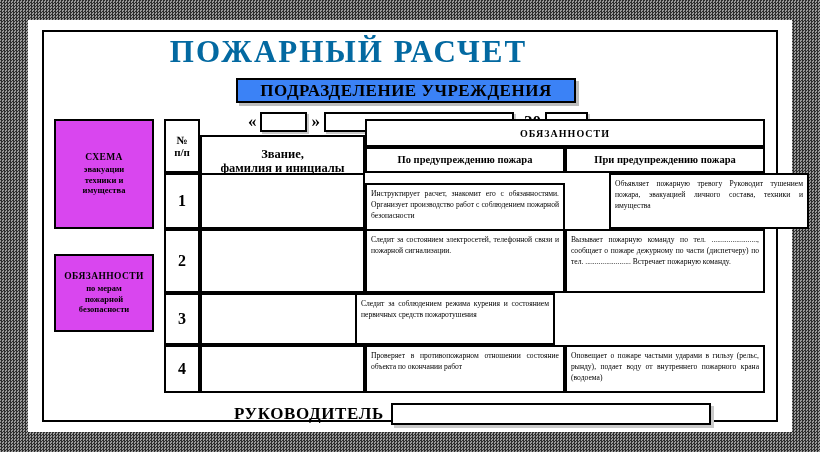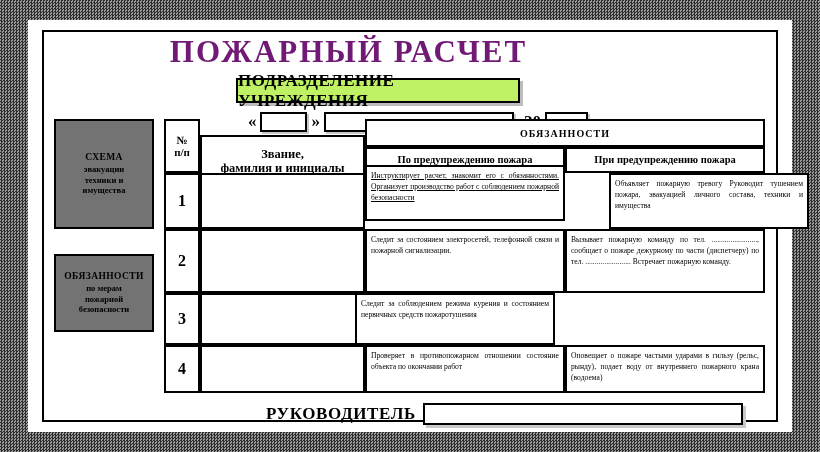--- a/index.html
+++ b/index.html
@@ -24,26 +24,26 @@
     box-sizing:border-box;
   }
   .inner-rule{
     position:absolute;left:14px;top:10px;width:736px;height:392px;
     border:2px solid #000;box-sizing:border-box;
   }
 
   
   .title{
     position:absolute;left:0;top:14px;width:641px;text-align:center;
-    font-size:31px;font-weight:bold;letter-spacing:2px;color:#701a75;
+    font-size:31px;font-weight:bold;letter-spacing:2px;color:#0369a1;
     font-family:"Liberation Serif", serif;
   }
   .subtitle-box{
-    position:absolute;left:208px;top:58px;width:284px;height:25px;
-    border:2px solid #000;background:#bef264;
+    position:absolute;left:208px;top:58px;width:340px;height:25px;
+    border:2px solid #000;background:#3b82f6;
     display:flex;align-items:center;justify-content:center;
     font-size:17px;font-weight:bold;letter-spacing:.5px;
     box-shadow:3px 3px 0 #bdbdbd;
     box-sizing:border-box;
   }
 
   
   .dateline{
     position:absolute;left:200px;top:90px;width:400px;height:24px;
     display:flex;align-items:center;justify-content:center;gap:4px;
@@ -54,21 +54,21 @@
     border:2px solid #000;background:#fff;height:20px;box-sizing:border-box;
     box-shadow:2px 2px 0 #c9c9c9;
   }
   .blank.day{width:47px;}
   .blank.month{width:190px;}
   .blank.year{width:43px;}
   .yr{font-size:17px;font-weight:bold;margin-left:6px;}
 
   
   .side-box{
-    position:absolute;border:2px solid #000;background:#737373;
+    position:absolute;border:2px solid #000;background:#d946ef;
     box-sizing:border-box;text-align:center;
     display:flex;flex-direction:column;align-items:center;justify-content:center;
     line-height:1.25;
   }
   .side-box .hd{font-size:9.5px;font-weight:bold;letter-spacing:.4px;}
   .side-box .ln{font-size:8.5px;font-weight:bold;}
   #side-scheme{left:26px;top:99px;width:100px;height:110px;}
   #side-instr{left:26px;top:234px;width:100px;height:78px;}
 
   
@@ -97,21 +97,21 @@
     overflow:hidden;
   }
   .fillfield{background:#fff;}
 
   
   .foot{
     position:absolute;left:136px;top:381px;width:601px;height:26px;
     display:flex;align-items:center;
   }
   .foot-label{
-    font-size:17px;font-weight:bold;letter-spacing:.6px;margin-left:102px;
+    font-size:17px;font-weight:bold;letter-spacing:.6px;margin-left:70px;
   }
   .foot-box{
     margin-left:7px;width:320px;height:22px;
     border:2px solid #000;background:#fff;box-sizing:border-box;
     box-shadow:3px 3px 0 #c9c9c9;
   }
 </style>
 </head>
 <body>
 
@@ -163,21 +163,21 @@
     </div>
 
     <div class="cell hcell h-oblig" style="left:201px;top:0;width:400px;height:28px;">ОБЯЗАННОСТИ</div>
 
     <div class="cell hcell h-sub" style="left:201px;top:28px;width:200px;height:26px;">По предупреждению пожара</div>
 
     <div class="cell hcell h-sub" style="left:401px;top:28px;width:200px;height:26px;">При предупреждению пожара</div>
 
     <div class="cell num" style="left:0;top:54px;width:36px;height:56px;">1</div>
     <div class="cell fillfield" style="left:36px;top:54px;width:165px;height:56px;"></div>
-    <div class="cell txt" style="left:201px;top:46px;width:200px;height:56px;text-decoration:underline;">Инструктирует расчет, знакомит его с обязанностями. Организует производство работ с соблюдением пожарной безопасности</div>
+    <div class="cell txt" style="left:201px;top:64px;width:200px;height:56px;">Инструктирует расчет, знакомит его с обязанностями. Организует производство работ с соблюдением пожарной безопасности</div>
     <div class="cell txt" style="left:401px;top:54px;width:200px;height:56px;margin-left:44px;">Объявляет пожарную тревогу Руководит тушением пожара, эвакуацией личного состава, техники и имущества</div>
 
     <div class="cell num" style="left:0;top:110px;width:36px;height:64px;">2</div>
     <div class="cell fillfield" style="left:36px;top:110px;width:165px;height:64px;"></div>
     <div class="cell txt" style="left:201px;top:110px;width:200px;height:64px;">Следит за состоянием электросетей, телефонной связи и пожарной сигнализации.</div>
     <div class="cell txt" style="left:401px;top:110px;width:200px;height:64px;">Вызывает пожарную команду по тел. ........................, сообщает о пожаре дежурному по части (диспетчеру) по тел. ........................ Встречает пожарную команду.</div>
 
     <div class="cell num" style="left:0;top:174px;width:36px;height:52px;">3</div>
     <div class="cell fillfield" style="left:36px;top:174px;width:165px;height:52px;"></div>
     <div class="cell txt" style="left:191px;top:174px;width:200px;height:52px;">Следит за соблюдением режима курения и состоянием первичных средств пожаротушения</div>

